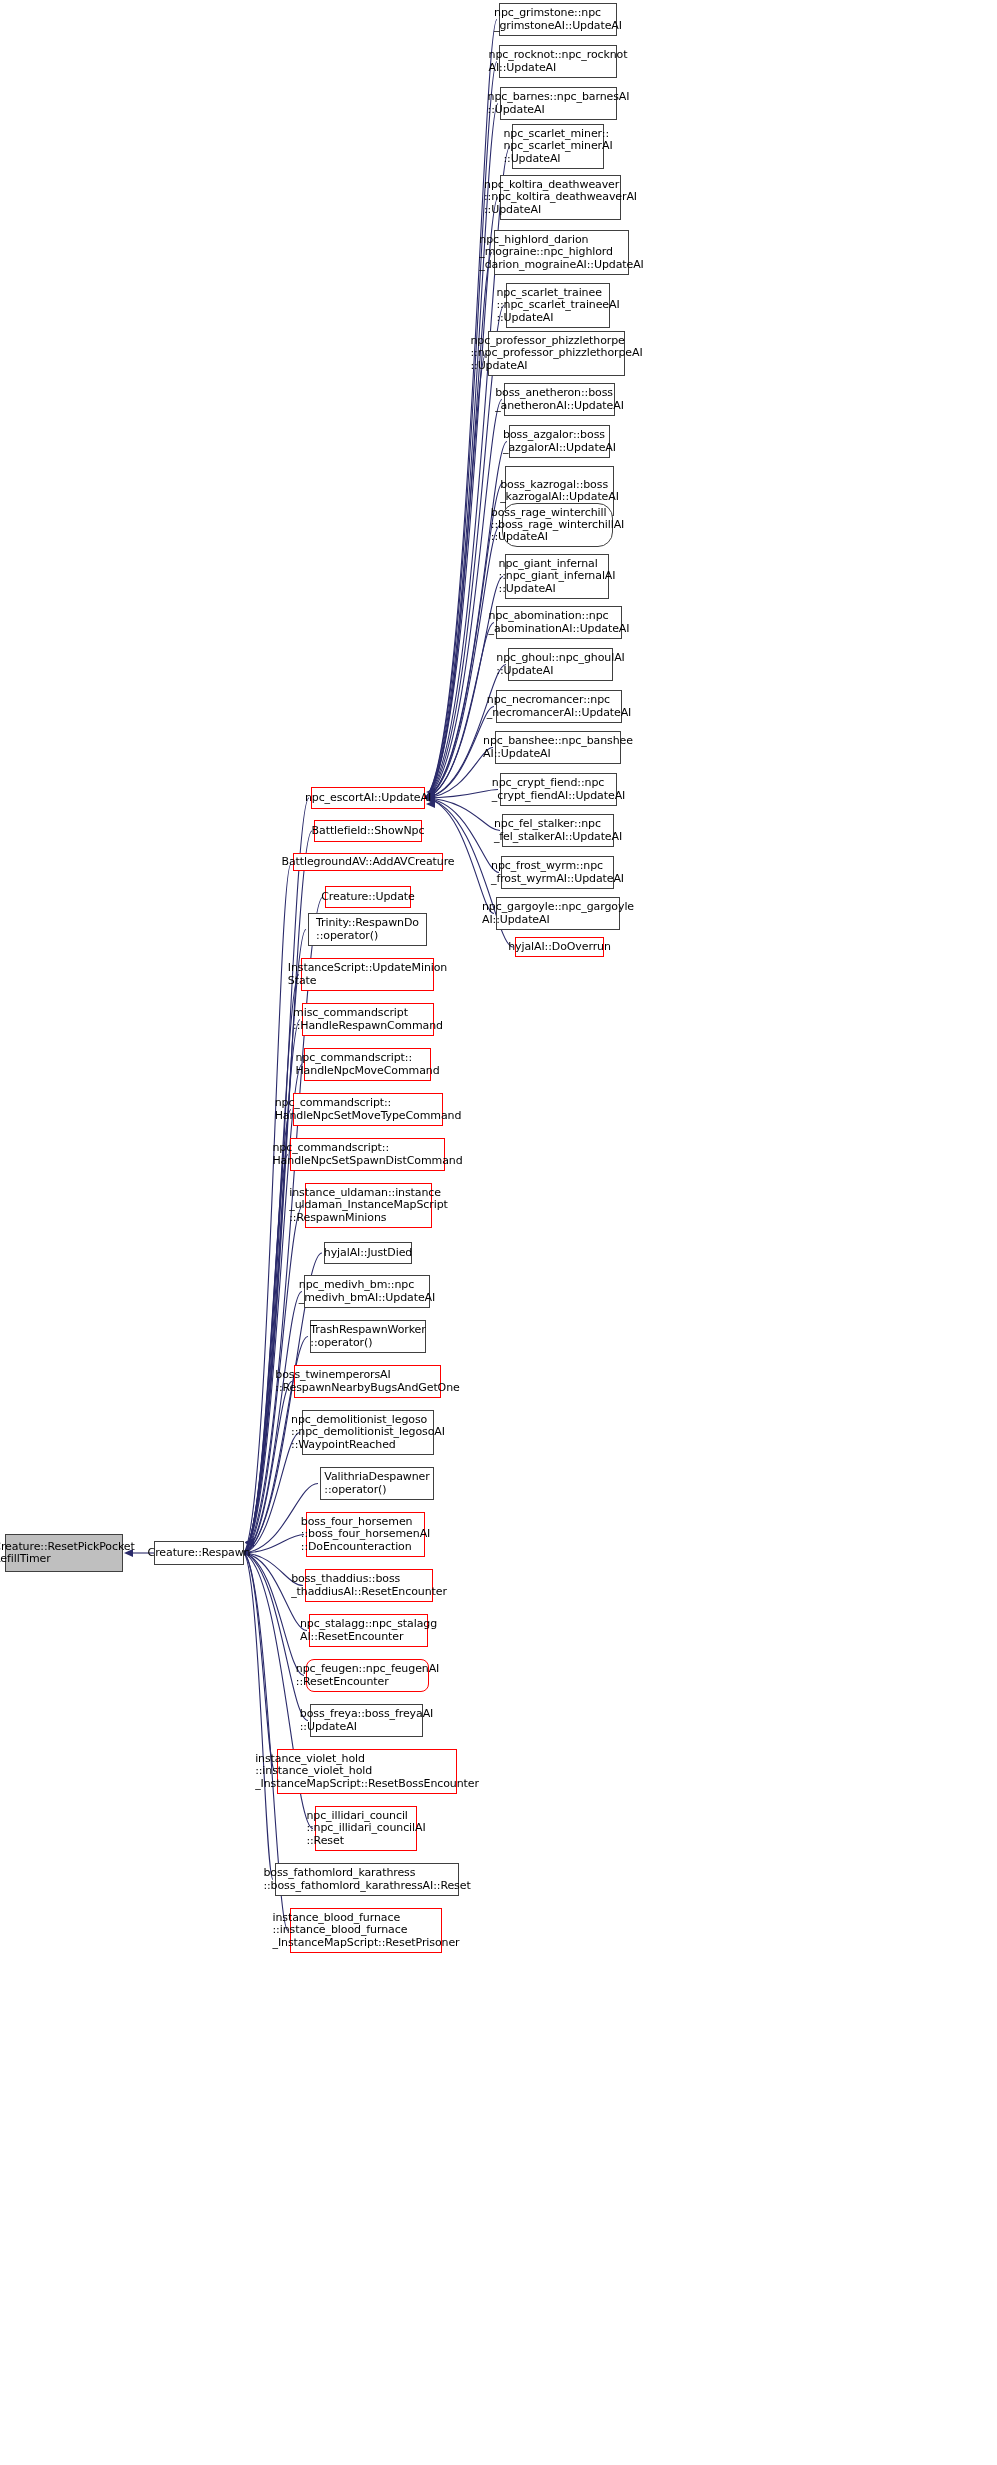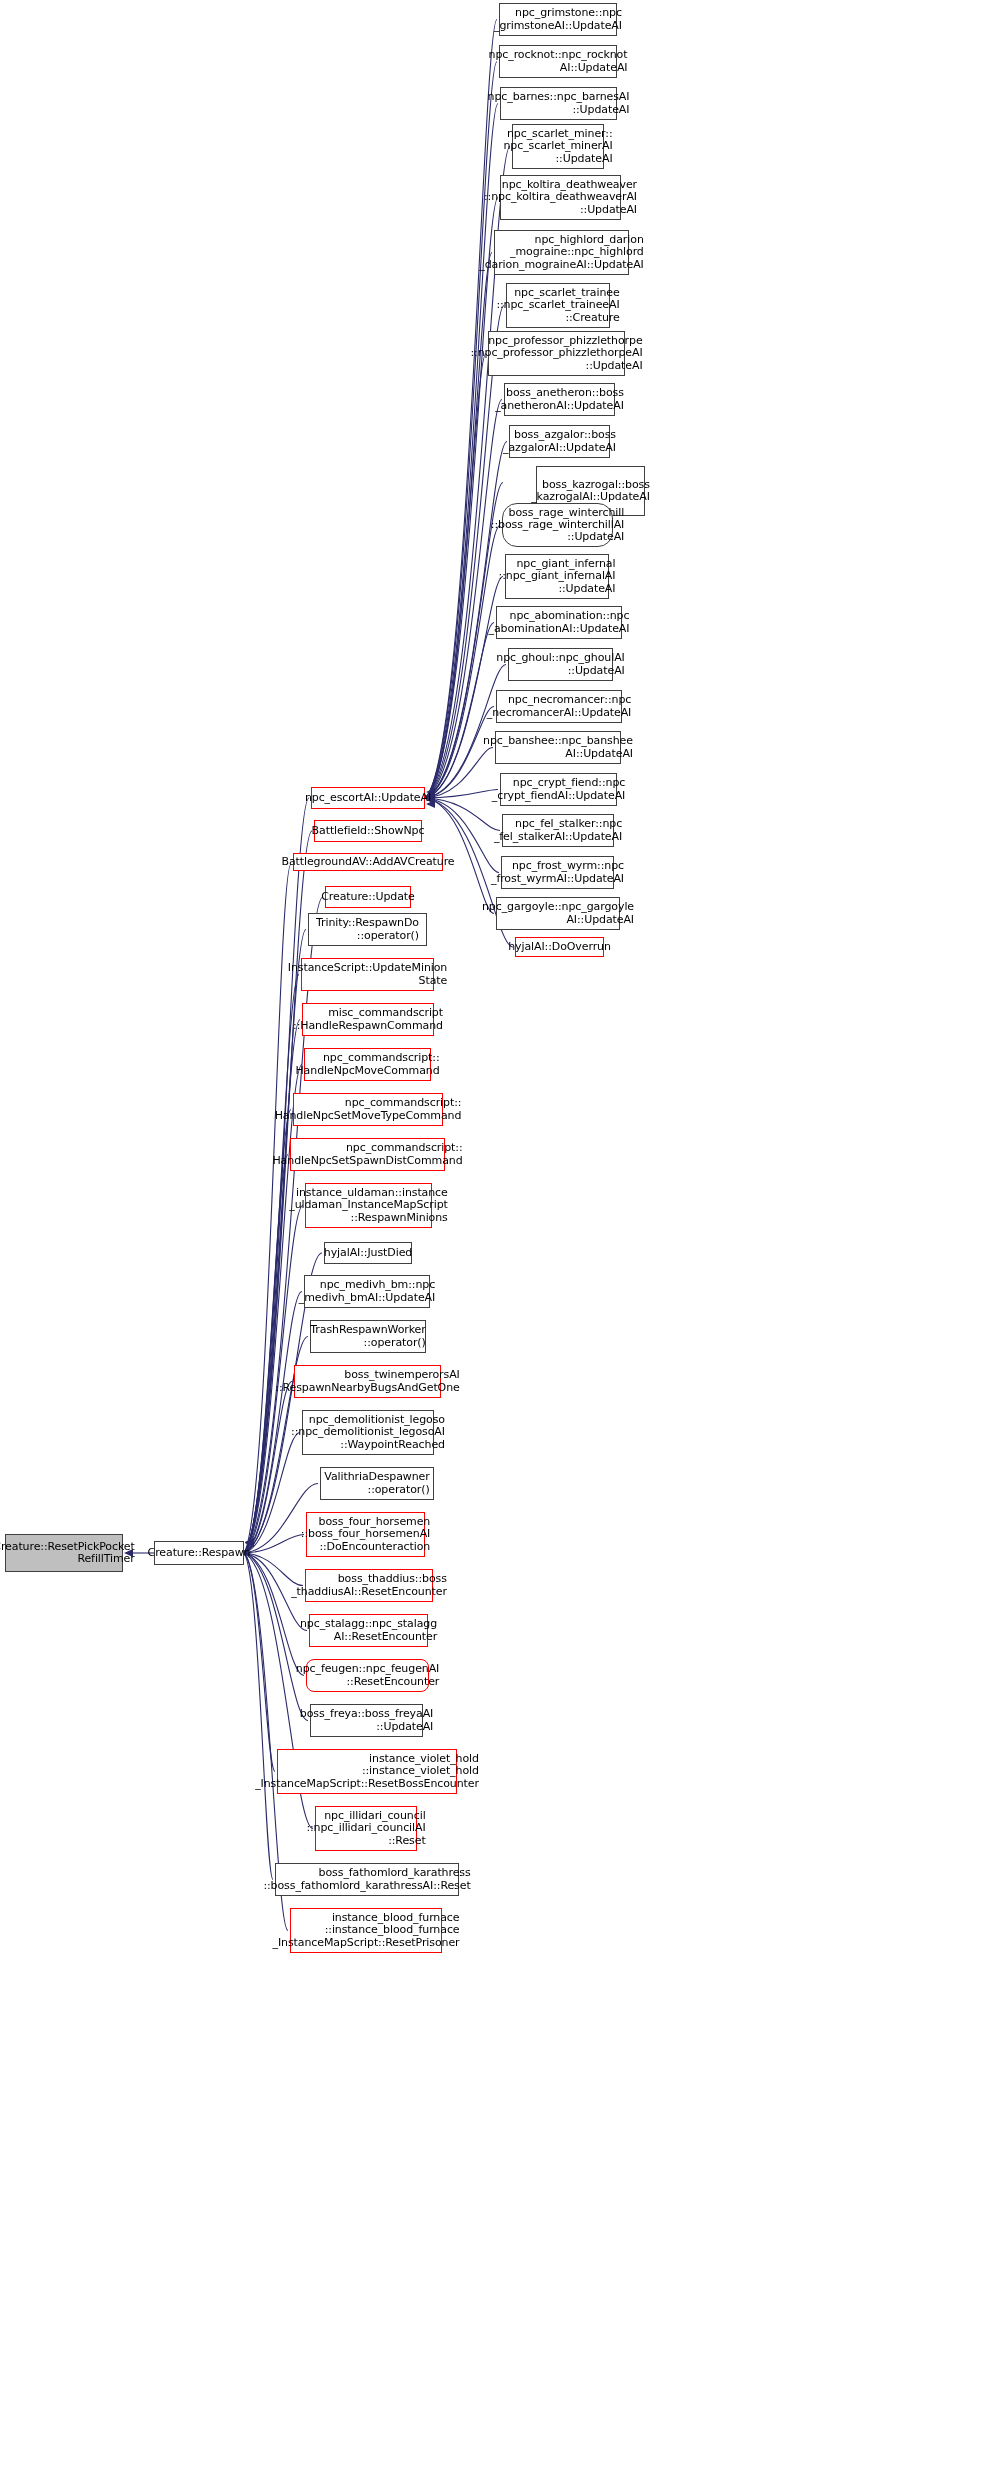--- a/index.html
+++ b/index.html
@@ -22,21 +22,21 @@
     width: 997px;
     height: 2465px;
     pointer-events: none;
   }
   .node {
     position: absolute;
     box-sizing: border-box;
     display: flex;
     align-items: center;
     justify-content: center;
-    text-align: right;
+    text-align: left;
     line-height: 1.12;
     font-size: 11px;
     color: #000000;
     background: #ffffff;
     border: 1px solid #404040;
     padding: 1px 3px;
     white-space: pre;
     letter-spacing: -0.1px;
   }
   .node.red {
@@ -180,29 +180,29 @@
 npc_scarlet_minerAI
 ::UpdateAI</div>
       <div class="node" style="left: 500px; top: 175px; width: 121px; height: 45px;">npc_koltira_deathweaver
 ::npc_koltira_deathweaverAI
 ::UpdateAI</div>
       <div class="node" style="left: 494px; top: 230px; width: 135px; height: 45px;">npc_highlord_darion
 _mograine::npc_highlord
 _darion_mograineAI::UpdateAI</div>
       <div class="node" style="left: 506px; top: 283px; width: 104px; height: 45px;">npc_scarlet_trainee
 ::npc_scarlet_traineeAI
-::Creature</div>
+::UpdateAI</div>
       <div class="node" style="left: 488px; top: 331px; width: 137px; height: 45px;">npc_professor_phizzlethorpe
 ::npc_professor_phizzlethorpeAI
 ::UpdateAI</div>
       <div class="node" style="left: 504px; top: 383px; width: 111px; height: 33px;">boss_anetheron::boss
 _anetheronAI::UpdateAI</div>
       <div class="node" style="left: 509px; top: 425px; width: 101px; height: 33px;">boss_azgalor::boss
 _azgalorAI::UpdateAI</div>
-      <div class="node" style="left: 505px; top: 466px; width: 109px; height: 50px; margin-left: 31px;">boss_kazrogal::boss
+      <div class="node" style="left: 505px; top: 466px; width: 109px; height: 50px;">boss_kazrogal::boss
 _kazrogalAI::UpdateAI</div>
       <div class="node" style="left: 502px; top: 503px; width: 111px; height: 44px; border-radius: 15px;">boss_rage_winterchill
 ::boss_rage_winterchillAI
 ::UpdateAI</div>
       <div class="node" style="left: 505px; top: 554px; width: 104px; height: 45px;">npc_giant_infernal
 ::npc_giant_infernalAI
 ::UpdateAI</div>
       <div class="node" style="left: 496px; top: 606px; width: 126px; height: 33px;">npc_abomination::npc
 _abominationAI::UpdateAI</div>
       <div class="node" style="left: 508px; top: 648px; width: 105px; height: 33px;">npc_ghoul::npc_ghoulAI

